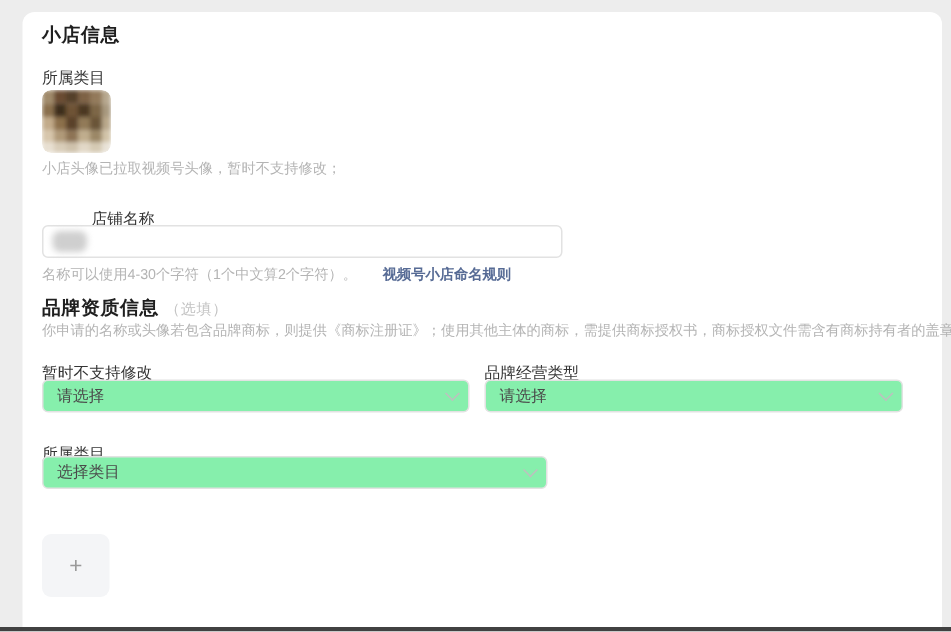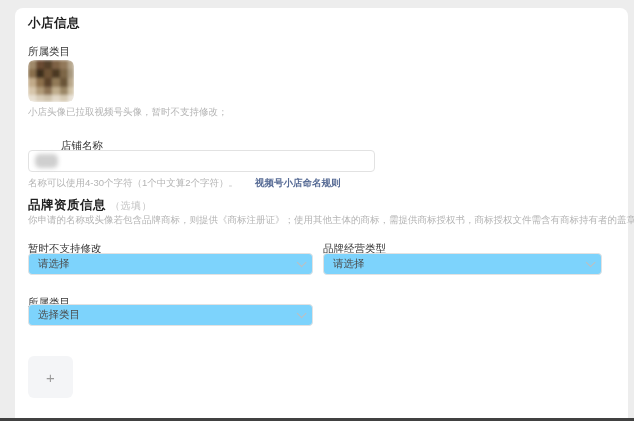--- a/index.html
+++ b/index.html
@@ -60,21 +60,21 @@
     left: 20px;
     width: 23px; height: 14px;
     background: #cfcfcf;
     border-radius: 5px;
     filter: blur(2px);
   }
   .select {
     height: 22px;
     border: 1px solid #e2e2e2;
     border-radius: 4px;
-    background: #7dd3fc;
+    background: #86efac;
     display: flex;
     align-items: center;
     justify-content: space-between;
     padding: 0 9px;
     font-size: 10.5px;
     color: #4a4a4a;
     cursor: pointer;
   }
   .chevron {
     width: 7px; height: 7px;
@@ -186,21 +186,21 @@
   <div class="abs select" style="left:13px; top:245px; width:285px;">
     <span>请选择</span>
     <span class="chevron"></span>
   </div>
   <div class="abs select" style="left:308px; top:245px; width:279px;">
     <span>请选择</span>
     <span class="chevron"></span>
   </div>
 
   <div class="abs field-label" style="top:288px;">所属类目</div>
-  <div class="abs select" style="left:13px; top:296px; width:285px;gap:36px;">
+  <div class="abs select" style="left:13px; top:296px; width:337px;gap:36px;">
     <span>选择类目</span>
     <span class="chevron"></span>
   </div>
 
 
   <div class="abs upload-box">
     <span class="plus">+</span>
   </div>
 
 

